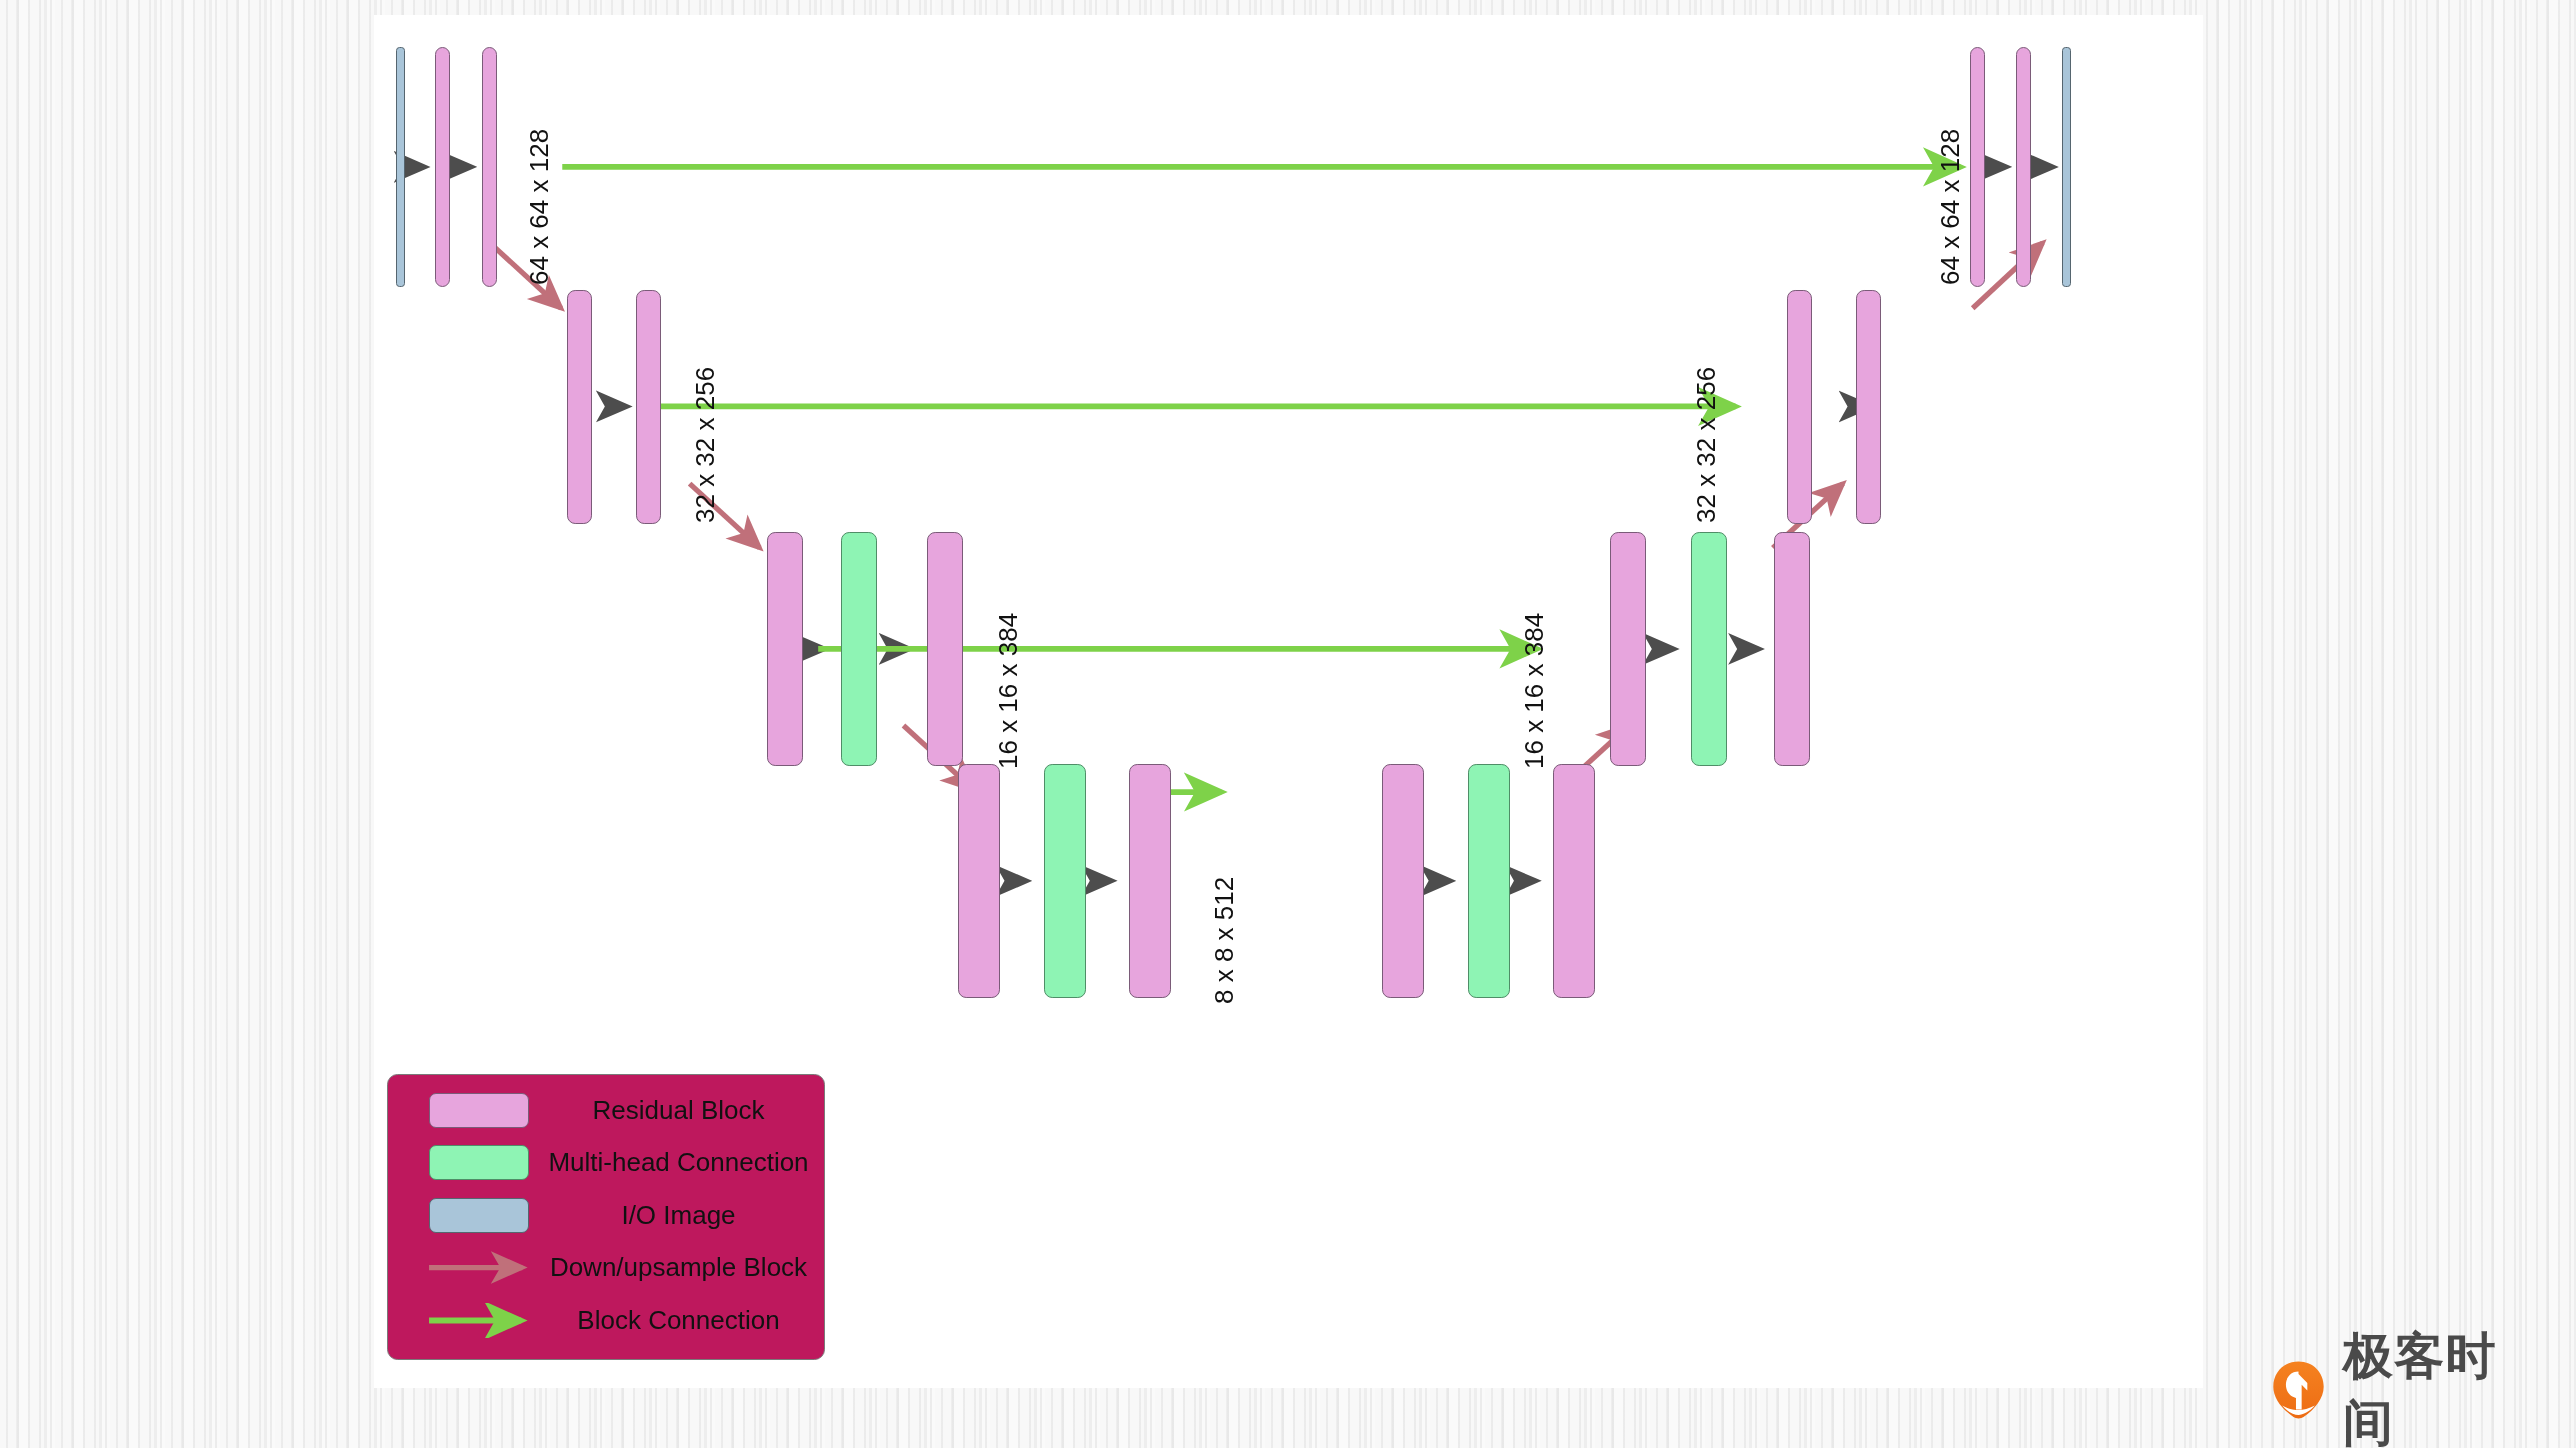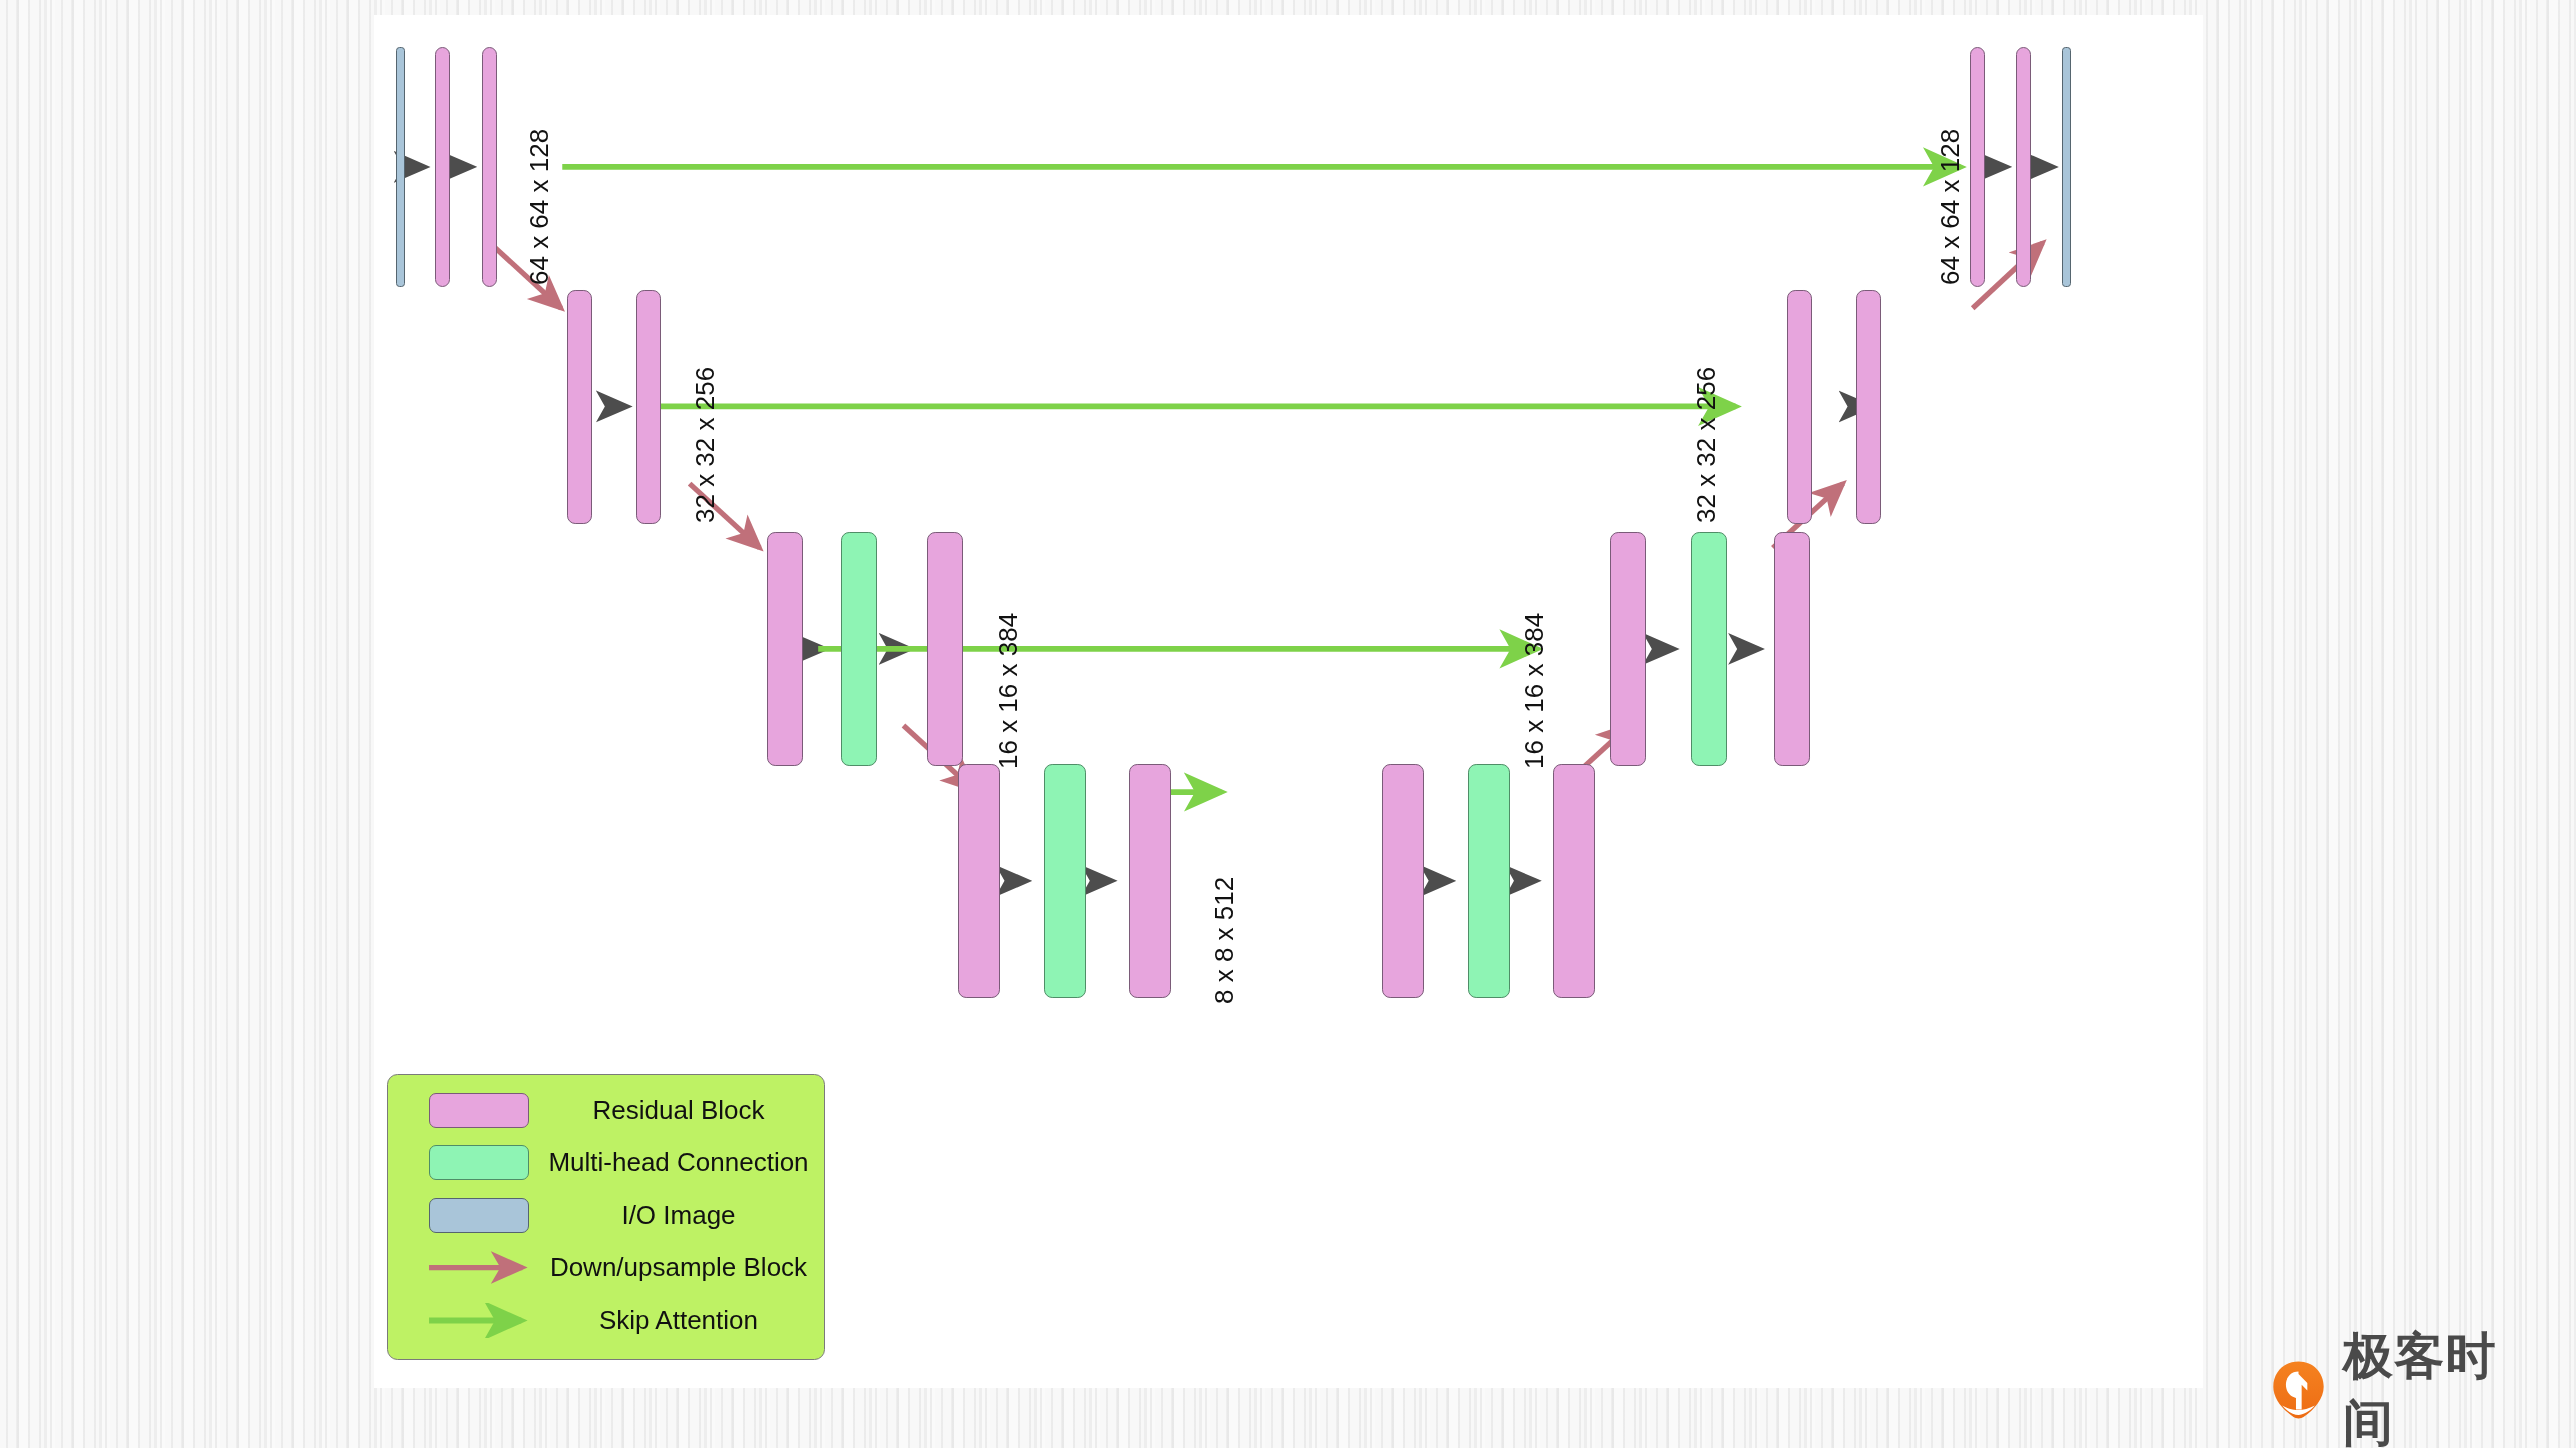--- a/index.html
+++ b/index.html
@@ -38,21 +38,21 @@
   .blk{position:absolute;border:1.8px solid #6b5a6b;border-radius:8.2px;box-sizing:border-box;}
   .blk.res{background:#e7a5dd;border-color:#7a5b78;}
   .blk.att{background:#8ef4b4;border-color:#4f8d67;}
   .blk.io{background:#a9c5d9;border-color:#55656f;border-radius:3.5px;border-width:1.8px;}
   .glabel{
     position:absolute;color:#111;font-size:26px;font-weight:400;white-space:nowrap;
     transform-origin:0 0;transform:rotate(-90deg);letter-spacing:0px;
   }
   #legend{
     position:absolute;left:387px;top:1074px;width:438px;height:286px;
-    border:1.8px solid #7a7a7a;border-radius:10.5px;background:#bef264;box-sizing:border-box;
+    border:1.8px solid #7a7a7a;border-radius:10.5px;background:#be185d;box-sizing:border-box;
   }
   .lg-row{position:absolute;left:0;width:100%;height:35px;}
   .lg-sw{position:absolute;left:41px;width:100px;height:35px;border:1.8px solid #6b5a6b;border-radius:7px;box-sizing:border-box;}
   .lg-sw.res{background:#e7a5dd;border-color:#7a5b78;}
   .lg-sw.att{background:#8ef4b4;border-color:#4f8d67;}
   .lg-sw.io{background:#a9c5d9;border-color:#55656f;}
   .lg-txt{position:absolute;left:153px;width:275px;text-align:center;font-size:26px;color:#111;line-height:35px;}
   .lg-arrow{position:absolute;left:41px;width:108px;height:35px;}
   #logo{position:absolute;left:2267px;top:1355px;width:275px;height:70px;display:flex;align-items:center;}
   #logo-mark{width:63px;height:63px;flex:0 0 auto;}
@@ -202,21 +202,21 @@
     <div class="lg-arrow">
       <svg width="108" height="35" viewBox="0 0 185 60">
         <defs>
             <marker id="lg-mk-green" markerWidth="7.5" markerHeight="7.5" refX="6.4" refY="3.75" orient="auto">
           <path d="M0,0.4 L7.5,3.75 L0,7.1 L1.9,3.75 Z" fill="#7ed249"></path>
             </marker>
           </defs>
         <line x1="0" y1="30" x2="158" y2="30" stroke="#7ed249" stroke-width="10" marker-end="url(#lg-mk-green)"></line>
       </svg>
     </div>
-    <div class="lg-txt">Skip Attention</div>
+    <div class="lg-txt">Block Connection</div>
   </div>
 
 </div>
 
 <div id="logo">
   <svg id="logo-mark" viewBox="0 0 100 100">
     <defs>
       <linearGradient id="og" x1="0" y1="0" x2="0" y2="1">
         <stop offset="0" stop-color="#f58220"></stop>
         <stop offset="1" stop-color="#ed6c14"></stop>

